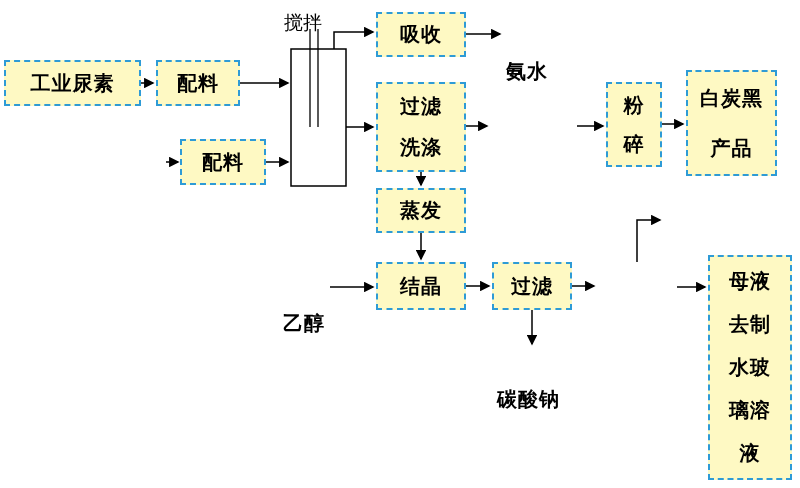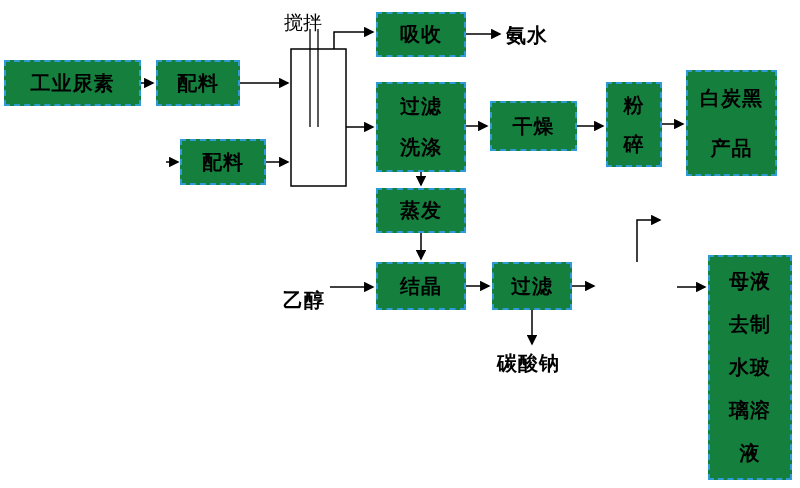--- a/index.html
+++ b/index.html
@@ -12,39 +12,40 @@
     overflow: hidden;
   }
   svg.wires {
     position: absolute;
     left: 0; top: 0;
     width: 800px; height: 488px;
   }
   .box {
     position: absolute;
     border: 2px dashed #2e9bd6;
-    background: #15803d;
+    background: #fef9c3;
     color: #000000;
     font-weight: bold;
     font-size: 20px;
     display: flex;
     align-items: center;
     justify-content: center;
     text-align: center;
     white-space: pre-line;
     box-sizing: border-box;
     letter-spacing: 1px;
   }
   .freelabel {
     position: absolute;
     color: #000000;
     font-weight: bold;
     font-size: 20px;
     white-space: nowrap;
     letter-spacing: 1px;
+    margin-top: 36px;
   }
   .small-label {
     position: absolute;
     color: #000000;
     font-weight: normal;
     font-size: 19px;
     white-space: nowrap;
   }
   
   .n-urea          { left: 4px;   top: 60px;  width: 137px; height: 46px; }
@@ -57,21 +58,21 @@
   .n-crushing      { left: 606px; top: 82px;  width: 56px;  height: 85px; line-height: 39px; }
   .n-product       { left: 686px; top: 70px;  width: 91px;  height: 106px; line-height: 50px; }
   .n-evaporation   { left: 376px; top: 188px; width: 90px;  height: 45px; }
   .n-crystallization{ left: 376px; top: 262px; width: 90px; height: 48px; }
   .n-filtration    { left: 492px; top: 262px; width: 80px;  height: 48px; }
   .n-rectification { left: 597px; top: 262px; width: 80px;  height: 48px; }
   .n-condensation  { left: 663px; top: 197px; width: 78px;  height: 45px; }
   .n-motherliquor  { left: 708px; top: 255px; width: 84px;  height: 225px; line-height: 43px; }
   .l-stirring      { left: 284px; top: 10px; }
   .l-ammonia       { left: 506px; top: 22px; }
-  .l-ethanol       { left: 283px; top: 287px; }
+  .l-ethanol       { left: 283px; top: 274px; }
   .l-sodacarb      { left: 497px; top: 350px; }
 </style>
 </head>
 <body>
 
 <div class="canvas">
 
   <svg class="wires" viewBox="0 0 800 488" xmlns="http://www.w3.org/2000/svg">
     <defs>
       <marker id="arrow" viewBox="0 0 10 10" refX="8.5" refY="5" markerWidth="7" markerHeight="7" orient="auto-start-reverse">
@@ -105,21 +106,20 @@
     <polyline points="637,262 637,220 660,220" fill="none" stroke="#000" stroke-width="1.5" marker-end="url(#arrow)"></polyline>
     <line x1="677" y1="287" x2="705" y2="287" stroke="#000" stroke-width="1.5" marker-end="url(#arrow)"></line>
   </svg>
 
   <div class="box n-urea">工业尿素</div>
   <div class="box n-batching1">配料</div>
   <div class="box n-batching2">配料</div>
   <div class="box n-absorption">吸收</div>
   <div class="box n-filterwash">过滤
 洗涤</div>
-  <div class="box n-drying">干燥</div>
   <div class="box n-crushing">粉
 碎</div>
   <div class="box n-product">白炭黑
 产品</div>
   <div class="box n-crystallization">结晶</div>
   <div class="box n-evaporation">蒸发</div>
   <div class="box n-filtration">过滤</div>
   <div class="box n-motherliquor">母液
 去制
 水玻

